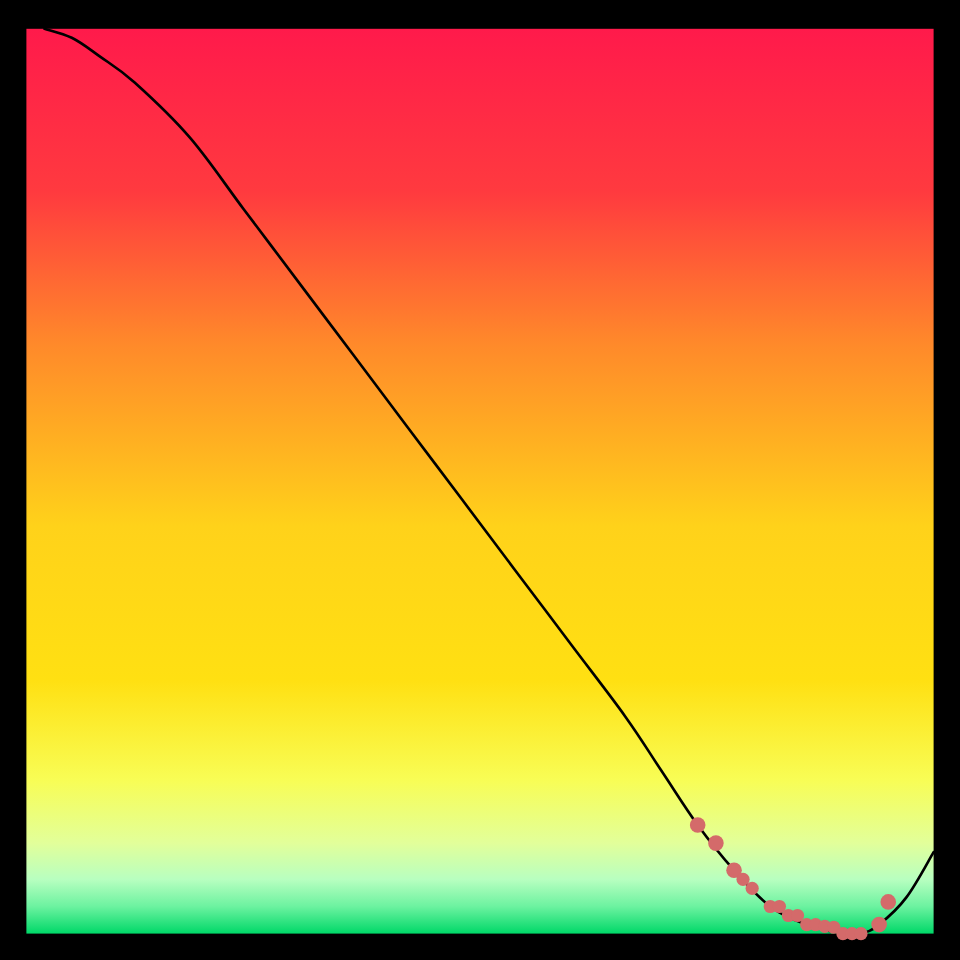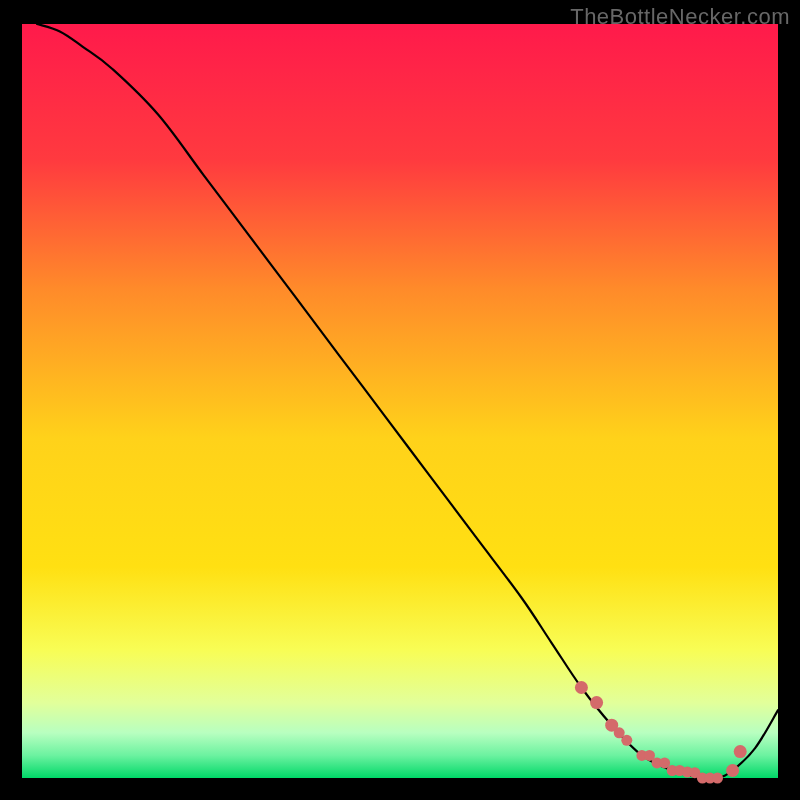--- a/index.html
+++ b/index.html
@@ -73,14 +73,13 @@
         <circle cx="687.3" cy="772.0" r="5.5" fill="#d46a6a"></circle>
         <circle cx="694.8" cy="772.7" r="5.5" fill="#d46a6a"></circle>
         <circle cx="702.4" cy="778.0" r="5.5" fill="#d46a6a"></circle>
         <circle cx="710.0" cy="778.0" r="5.5" fill="#d46a6a"></circle>
         <circle cx="717.5" cy="778.0" r="5.5" fill="#d46a6a"></circle>
         <circle cx="732.6" cy="770.5" r="6.5" fill="#d46a6a"></circle>
         <circle cx="740.2" cy="751.6" r="6.5" fill="#d46a6a"></circle>
       </g>
   </svg>
 
-  <div class="watermark">TheBottleNecker.com</div>
 </div>
 
 </body></html>

